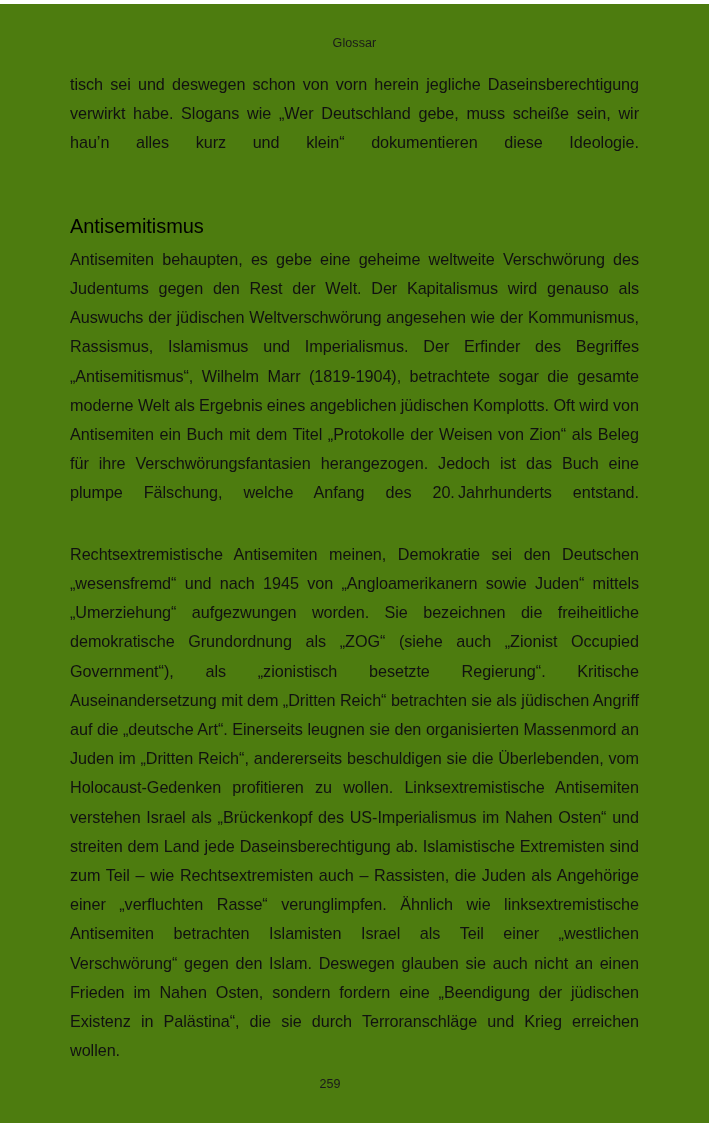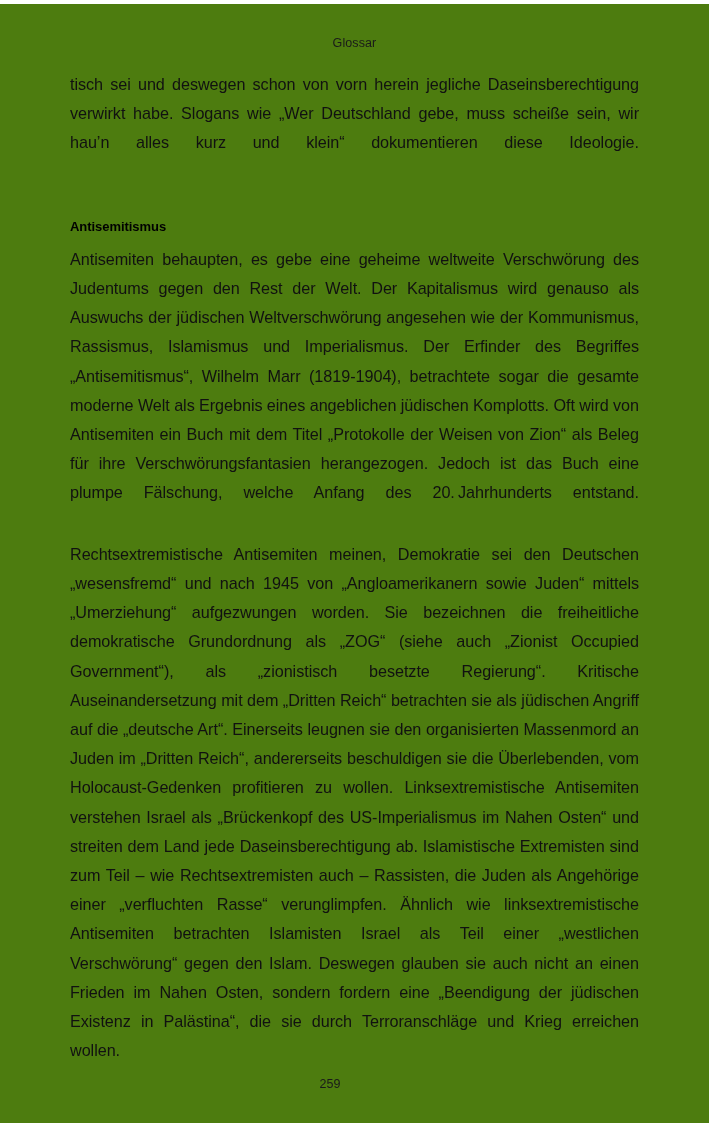--- a/index.html
+++ b/index.html
@@ -59,23 +59,23 @@
 
   
   p.body-text::after {
     content: "";
     display: inline-block;
     width: 100%;
   }
 
   h2.section-heading {
     margin: 0;
-    font-size: 13px;
+    font-size: 20px;
     line-height: 29px;
-    font-weight: 700;
+    font-weight: 400;
     color: #000000;
     letter-spacing: -0.05px;
     text-align: left;
   }
 
   
   .gap-before-heading { height: 25px; }
   .gap-after-heading  { height: 4px; }
   .gap-between-paras  { height: 3px; }
 

